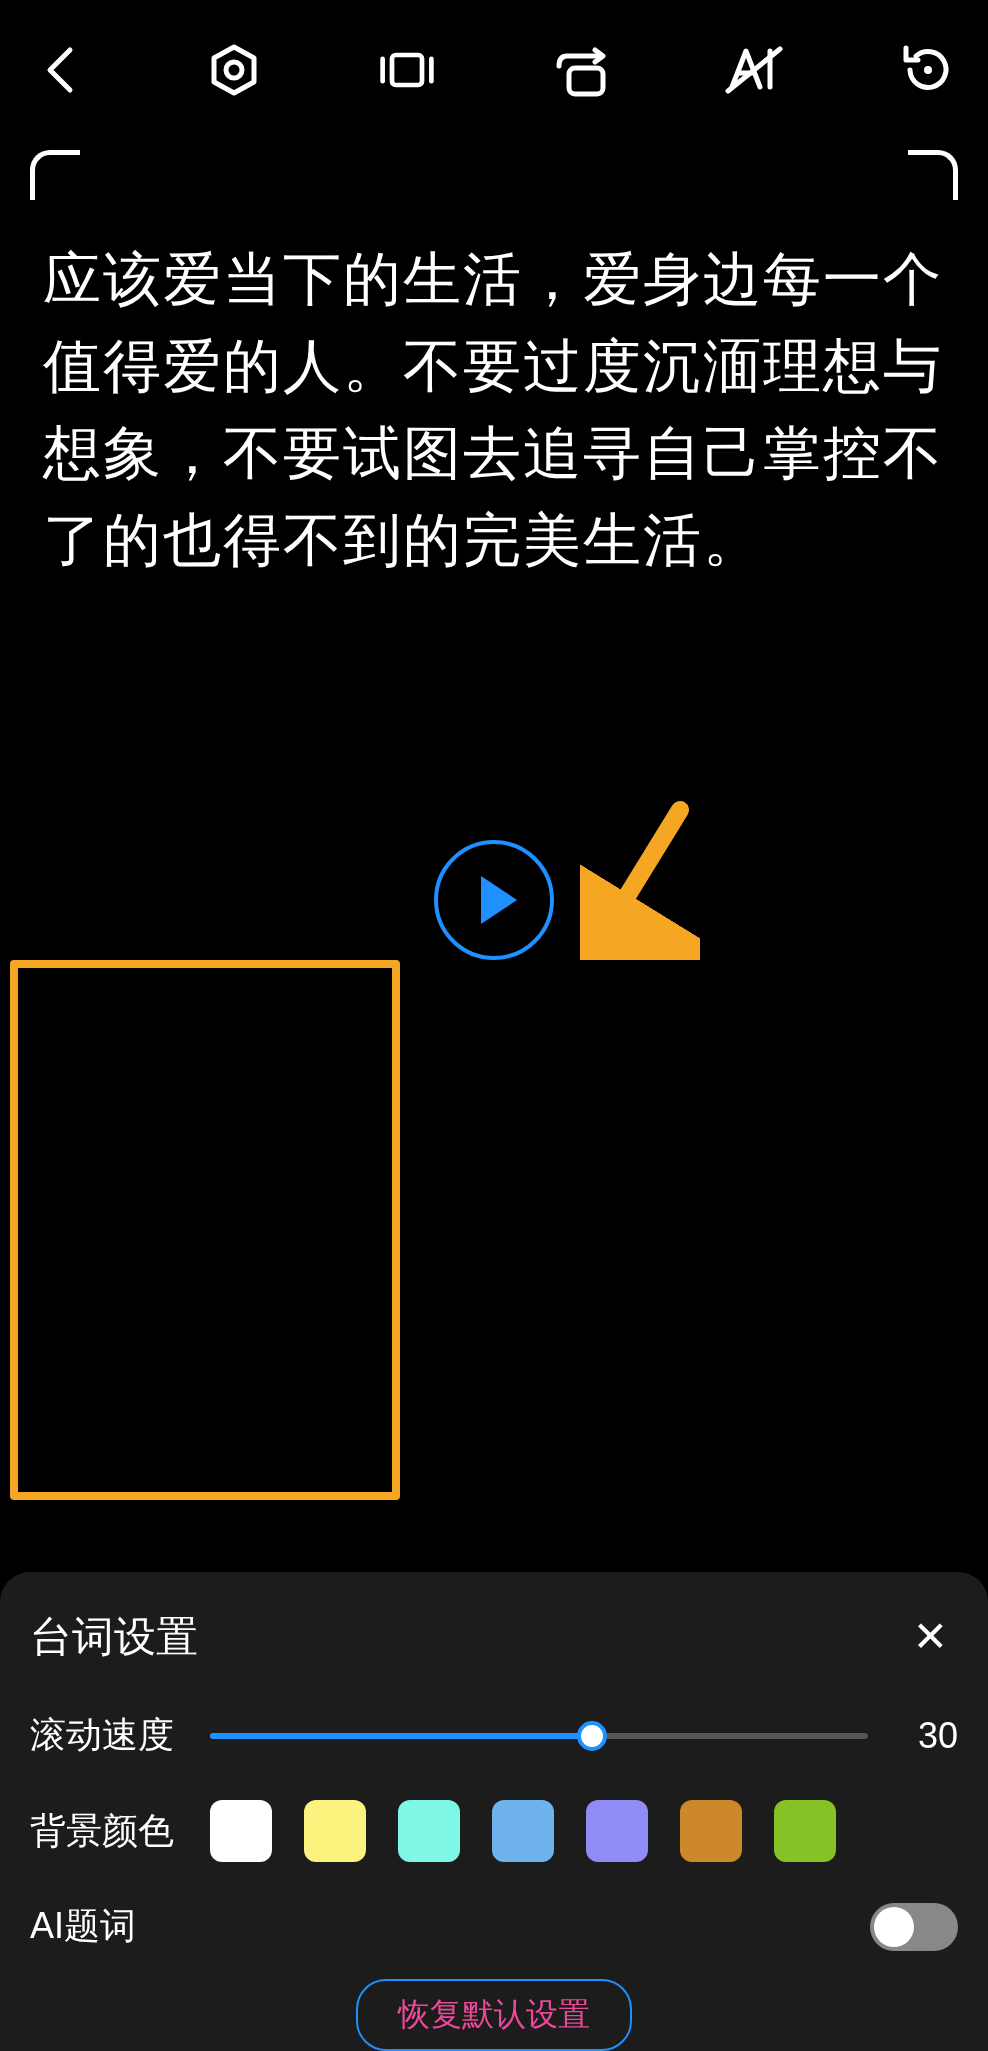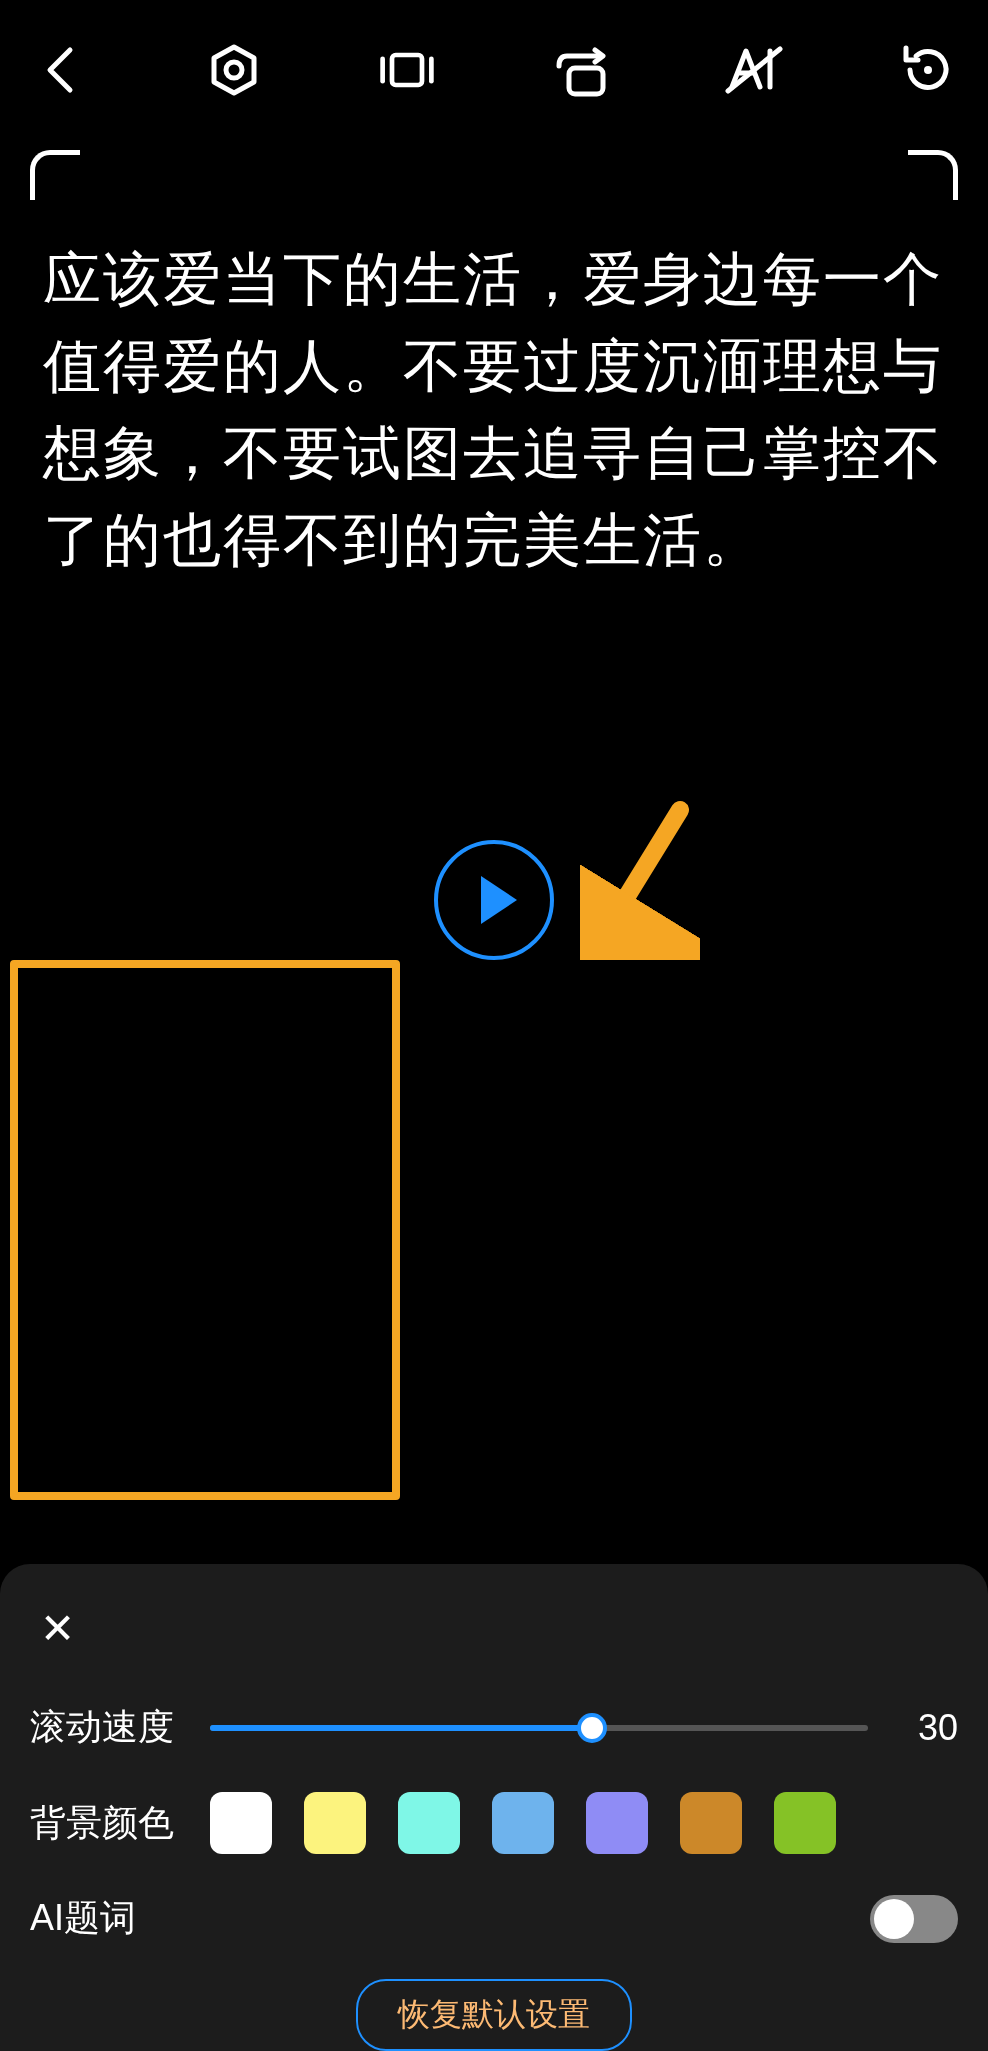--- a/index.html
+++ b/index.html
@@ -27,21 +27,21 @@
 .slider-fill{position:absolute;left:0;top:0;height:100%;background:#1e90ff;border-radius:3px}
 .slider-thumb{position:absolute;width:30px;height:30px;background:#fff;border:4px solid #1e90ff;border-radius:50%;top:50%;transform:translate(-50%,-50%);cursor:pointer}
 .slider-value{font-size:36px;margin-left:30px;width:60px;text-align:right}
 .color-row{display:flex;gap:32px;flex:1;justify-content:flex-start}
 .color-swatch{width:62px;height:62px;border-radius:12px;cursor:pointer;position:relative}
 .color-swatch.selected{border:4px solid #1e90ff}
 .color-swatch.selected::after{content:"✓";position:absolute;top:50%;left:50%;transform:translate(-50%,-50%);color:#fff;font-size:24px;background:#1e90ff;width:26px;height:26px;border-radius:50%;display:flex;align-items:center;justify-content:center}
 .toggle-row{display:flex;justify-content:space-between;align-items:center;}
 .toggle{width:88px;height:48px;background:#888;border-radius:24px;position:relative;cursor:pointer}
 .toggle-knob{position:absolute;width:40px;height:40px;background:#fff;border-radius:50%;top:4px;left:4px}
-.reset-btn{display:block;margin:36px auto 0;padding:12px 40px;border:2px solid #1e90ff;border-radius:30px;color:#fdba74;font-size:32px;background:transparent;cursor:pointer}
+.reset-btn{display:block;margin:28px auto 0;padding:12px 40px;border:2px solid #1e90ff;border-radius:30px;color:#ec4899;font-size:32px;background:transparent;cursor:pointer}
 </style>
 </head>
 <body>
 
 <div class="top-bar">
   <div class="icon">
     <svg width="30" height="50" viewBox="0 0 30 50">
         <polyline points="25,5 5,25 25,45" stroke-linecap="round" stroke-linejoin="round"></polyline>
       </svg>
   </div>
@@ -97,20 +97,21 @@
         <polygon points="0,0 12,6 0,12" fill="#f5a623"></polygon>
       </marker>
     </defs>
   <line x1="100" y1="10" x2="20" y2="140" stroke="#f5a623" stroke-width="18" stroke-linecap="round" marker-end="url(#ah)"></line>
 </svg>
 
 <div class="highlight-box"></div>
 
 <div class="panel">
   <div class="panel-header">
+    <div class="panel-title">台词设置</div>
     <div class="close-btn">✕</div>
   </div>
 
   <div class="setting-row">
     <div class="setting-label">滚动速度</div>
     <div class="slider-wrap">
       <div class="slider-track">
           <div class="slider-fill" id="fsFill" style="width: 58%;"></div>
           <div class="slider-thumb" id="fsThumb" style="left: 58%;"></div>
         </div>

